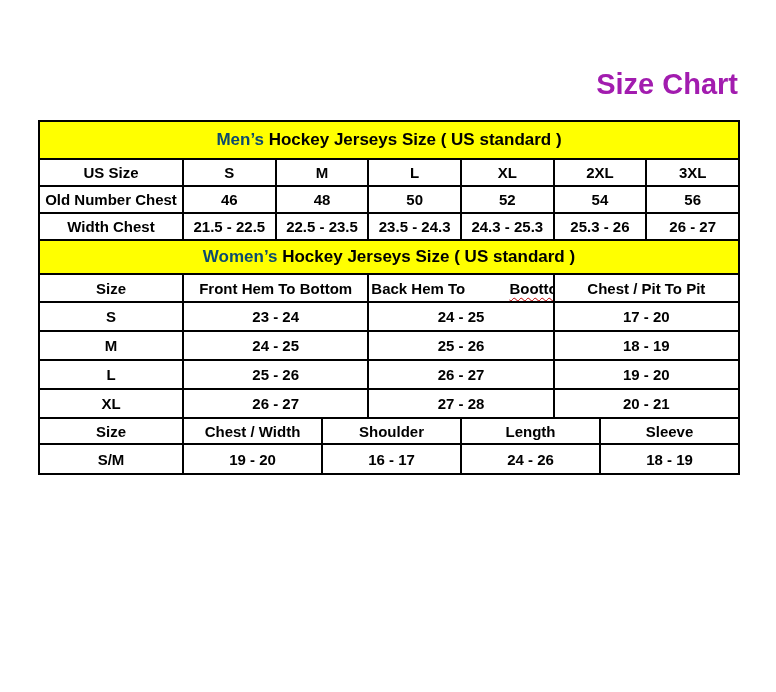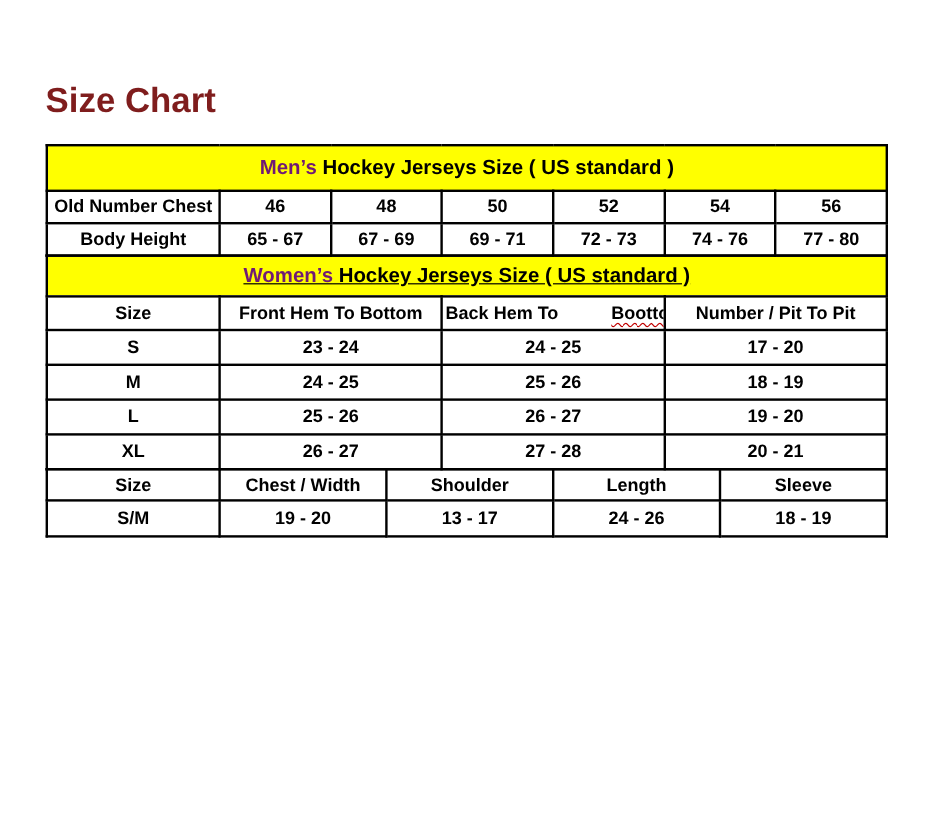--- a/index.html
+++ b/index.html
@@ -14,24 +14,24 @@
     background: #ffffff;
     overflow: hidden;
     font-family: "Liberation Sans", sans-serif;
     font-weight: 700;
     color: #000000;
   }
   .title {
     margin: 0 auto;
     padding-top: 68px;
     width: 700px;
-    text-align: left;
+    text-align: right;
     font-size: 29px;
     line-height: 32px;
-    color: #7f1d1d;
+    color: #a21caf;
     letter-spacing: 0px;
   }
   .tables {
     width: 700px;
     margin: 20px auto 0 auto;
   }
   table.tbl {
     border-collapse: collapse;
     table-layout: fixed;
     width: 700px;
@@ -46,25 +46,25 @@
     font-size: 15px;
     font-weight: 700;
     padding: 0 2px;
     overflow: hidden;
     white-space: nowrap;
   }
   .band-row td {
     background: #ffff00;
     font-size: 17px;
   }
-  .accent { color: #701a75; }
+  .accent { color: #0c4a6e; }
   .men   .band-row td { height: 36px; }
   .men   .hrow td,
   .men   .drow td { height: 25px; }
-  .women .band-row td { height: 32px; text-decoration: underline; }
+  .women .band-row td { height: 32px; }
   .women .hrow td { height: 26px; }
   .women .drow td { height: 27px; }
   .youth .band-row td { height: 28px; }
   .youth .hrow td { height: 24px; }
   .youth .drow td { height: 28px; }
   .squiggle {
     text-decoration: underline;
     text-decoration-style: wavy;
     text-decoration-color: #c00000;
     text-decoration-thickness: 1px;
@@ -93,57 +93,66 @@
           <col class="c-data">
           <col class="c-data">
           <col class="c-data">
           <col class="c-data">
           <col class="c-data">
       </colgroup>
       <tbody>
         <tr class="band-row">
           <td colspan="7"><span class="accent">Men’s</span><span> Hockey Jerseys Size ( US standard )</span></td>
         </tr>
+        <tr class="hrow">
+          <td>US Size</td>
+          <td>S</td>
+          <td>M</td>
+          <td>L</td>
+          <td>XL</td>
+          <td>2XL</td>
+          <td>3XL</td>
+        </tr>
         <tr class="drow">
           <td>Old Number Chest</td>
           <td>46</td>
           <td>48</td>
           <td>50</td>
           <td>52</td>
           <td>54</td>
           <td>56</td>
         </tr>
         <tr class="drow">
-          <td>Body Height</td>
-          <td>65 - 67</td>
-          <td>67 - 69</td>
-          <td>69 - 71</td>
-          <td>72 - 73</td>
-          <td>74 - 76</td>
-          <td>77 - 80</td>
+          <td>Width Chest</td>
+          <td>21.5 - 22.5</td>
+          <td>22.5 - 23.5</td>
+          <td>23.5 - 24.3</td>
+          <td>24.3 - 25.3</td>
+          <td>25.3 - 26</td>
+          <td>26 - 27</td>
         </tr>
       </tbody>
     </table>
 
     <table class="tbl women">
       <colgroup>
         <col class="c-label">
           <col class="c-data">
           <col class="c-data">
           <col class="c-data">
       </colgroup>
       <tbody>
         <tr class="band-row">
           <td colspan="4"><span class="accent">Women’s</span><span> Hockey Jerseys Size ( US standard )</span></td>
         </tr>
         <tr class="hrow">
           <td>Size</td>
           <td>Front Hem To Bottom</td>
           <td><span>Back Hem To </span><span class="squiggle">Boottom</span></td>
-          <td>Number / Pit To Pit</td>
+          <td>Chest / Pit To Pit</td>
         </tr>
         <tr class="drow">
           <td>S</td>
           <td>23 - 24</td>
           <td>24 - 25</td>
           <td>17 - 20</td>
         </tr>
         <tr class="drow">
           <td>M</td>
           <td>24 - 25</td>
@@ -177,21 +186,21 @@
         <tr class="hrow">
           <td>Size</td>
           <td>Chest / Width</td>
           <td>Shoulder</td>
           <td>Length</td>
           <td>Sleeve</td>
         </tr>
         <tr class="drow">
           <td>S/M</td>
           <td>19 - 20</td>
-          <td>13 - 17</td>
+          <td>16 - 17</td>
           <td>24 - 26</td>
           <td>18 - 19</td>
         </tr>
       </tbody>
     </table>
 
   </div>
 </div>
 
 </body></html>

